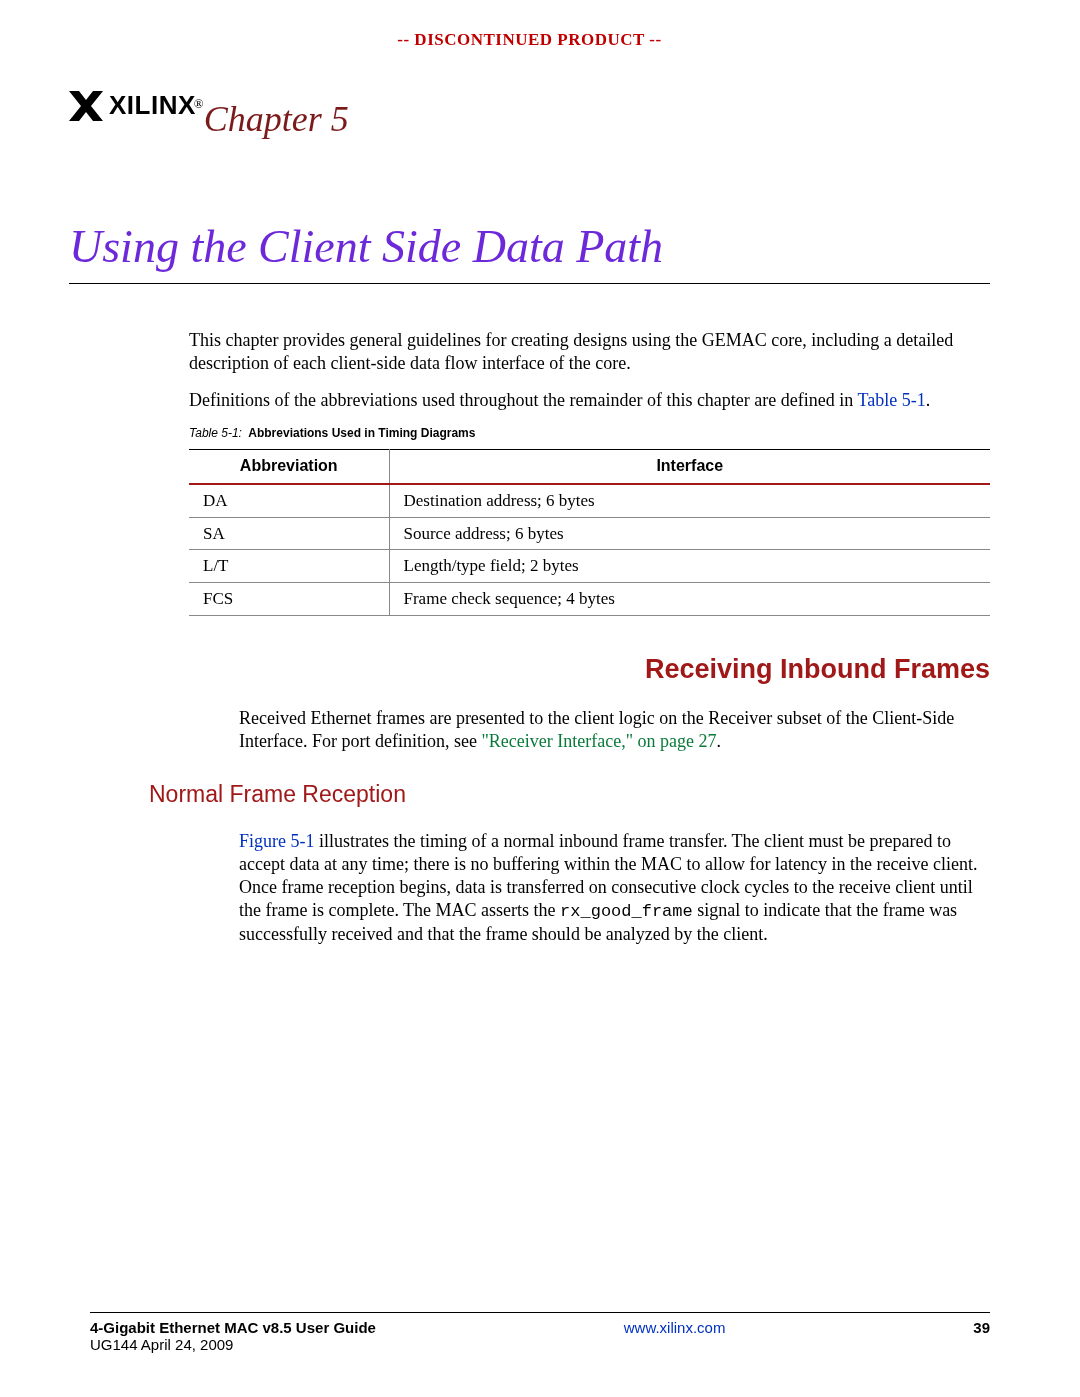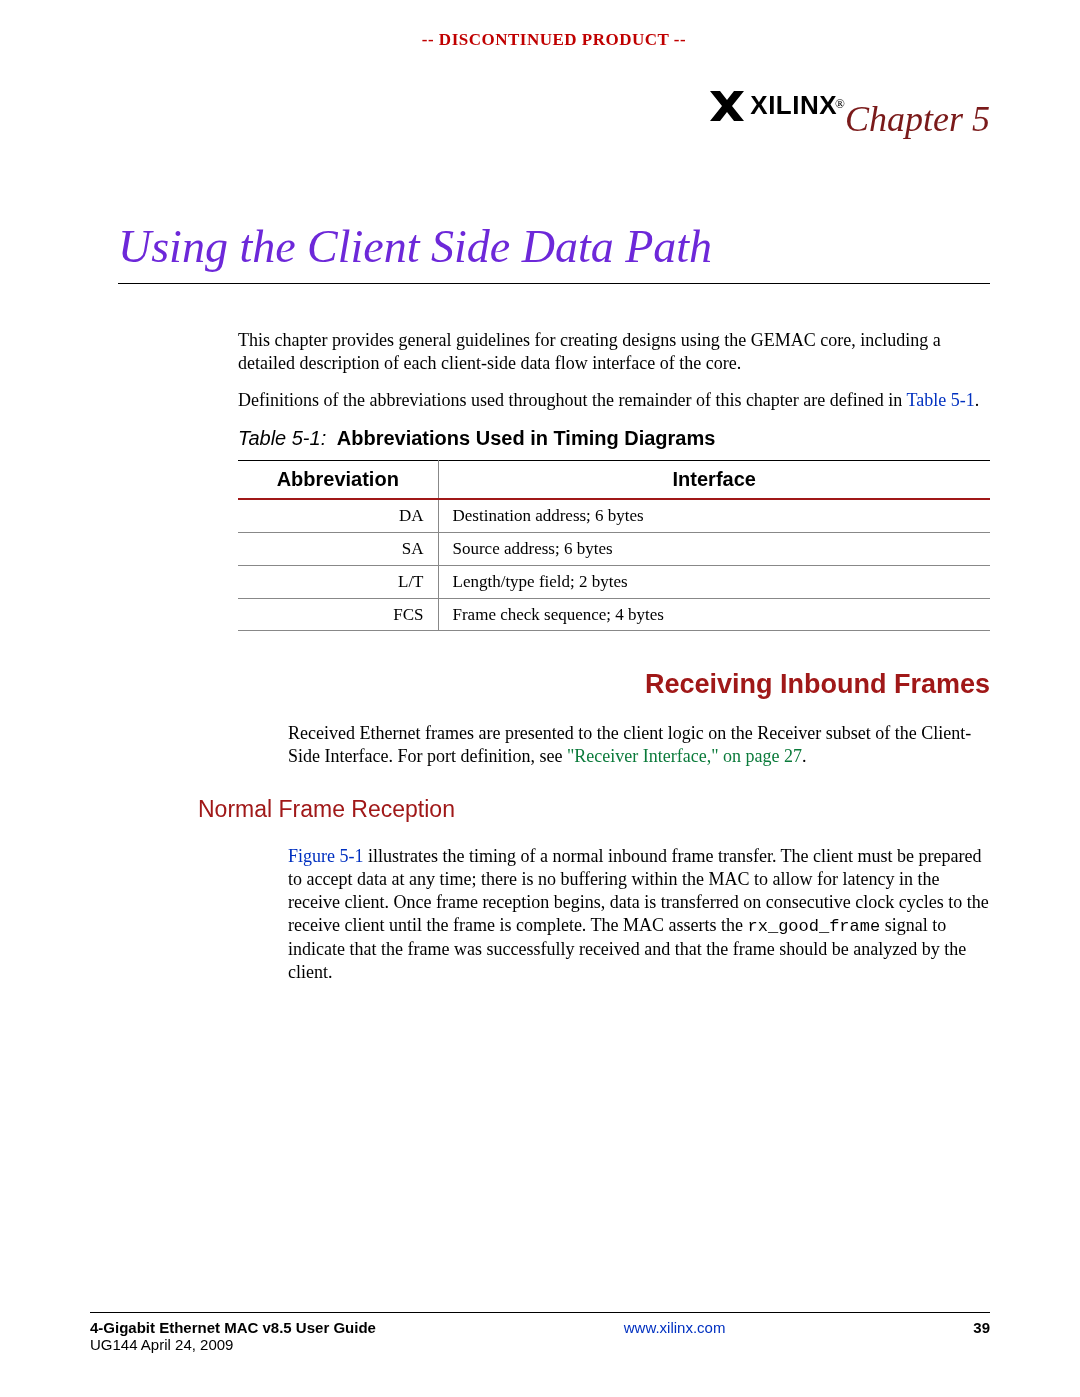--- a/index.html
+++ b/index.html
@@ -8,35 +8,35 @@
     height: 1397px;
     background: #fff;
     font-family: "Palatino Linotype", "Book Antiqua", Palatino, Georgia, serif;
     position: relative;
     color: #000;
   }
   .page {
     position: relative;
     width: 100%;
     height: 100%;
-    padding: 30px 90px 0 118px;
+    padding: 30px 90px 0 69px;
     border-radius: 27px;
   }
   .top-banner {
     text-align: center;
     font-weight: bold;
     font-size: 17px;
     letter-spacing: 0.5px;
     color: #c00000;
     font-family: Georgia, serif;
   }
   .logo-row {
     margin-top: 40px;
     display: flex;
-    justify-content: flex-end;
+    justify-content: flex-start;
     align-items: flex-start;
   }
   .logo {
     display: flex;
     align-items: center;
     gap: 6px;
   }
   .logo-text {
     font-weight: bold;
     font-size: 26px;
@@ -70,47 +70,47 @@
   .body-block {
     margin-left: 120px;
     margin-right: 0;
     margin-top: 45px;
     font-size: 18px;
     line-height: 1.28;
   }
   .body-block p { margin-bottom: 14px; }
   .ref-link { color: #0030c0; }
   .table-caption {
-    font-size: 20px;
+    font-size: 12px;
     margin-top: 8px;
     margin-bottom: 8px;
   }
   .table-caption .tc-prefix { font-style: italic; font-family: Arial, Helvetica, sans-serif; }
   .table-caption .tc-title { font-weight: bold; font-family: Arial, Helvetica, sans-serif; }
   table.abbr {
     width: 100%;
     border-collapse: collapse;
     font-size: 17px;
   }
   table.abbr th {
     font-family: Arial, Helvetica, sans-serif;
     font-weight: bold;
-    font-size: 20px;
+    font-size: 16px;
     text-align: left;
     padding: 6px 14px;
     border-top: 1.5px solid #000;
     border-bottom: 2px solid #a01818;
   }
   table.abbr th.col-abb { width: 200px; text-align: center; border-right: 1px solid #888; }
   table.abbr th.col-def { text-align: center; }
   table.abbr td {
     padding: 5px 14px;
     border-bottom: 1px solid #888;
   }
-  table.abbr td.col-abb { text-align: right; border-right: 1px solid #888; }
+  table.abbr td.col-abb { text-align: left; border-right: 1px solid #888; }
   .h2 {
     font-family: Arial, Helvetica, sans-serif;
     font-weight: bold;
     color: #a01818;
     font-size: 27px;
     margin-top: 38px;
     text-align: right;
   }
   .h3 {
     font-family: Arial, Helvetica, sans-serif;

